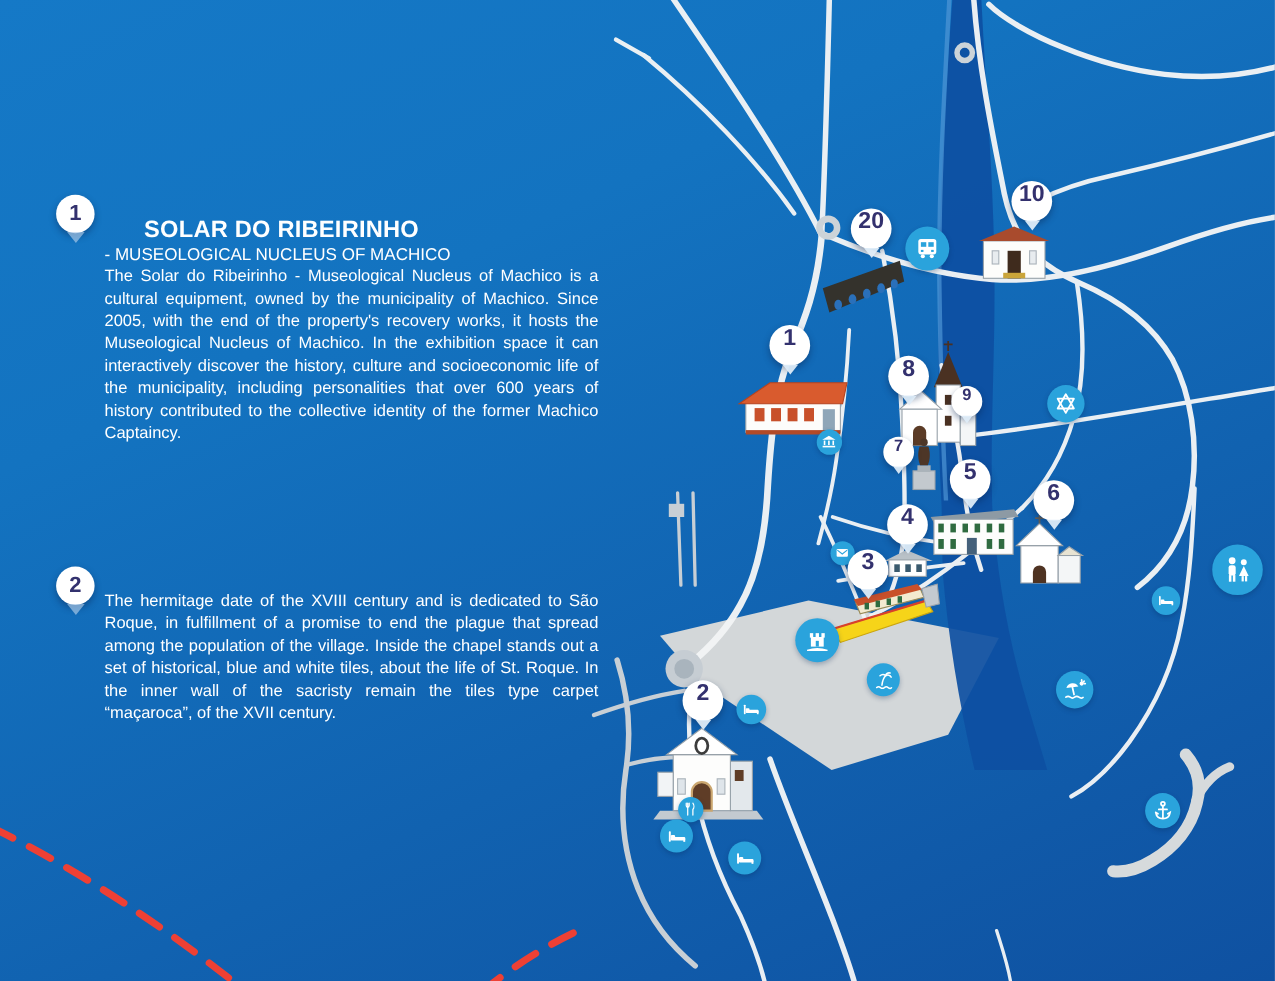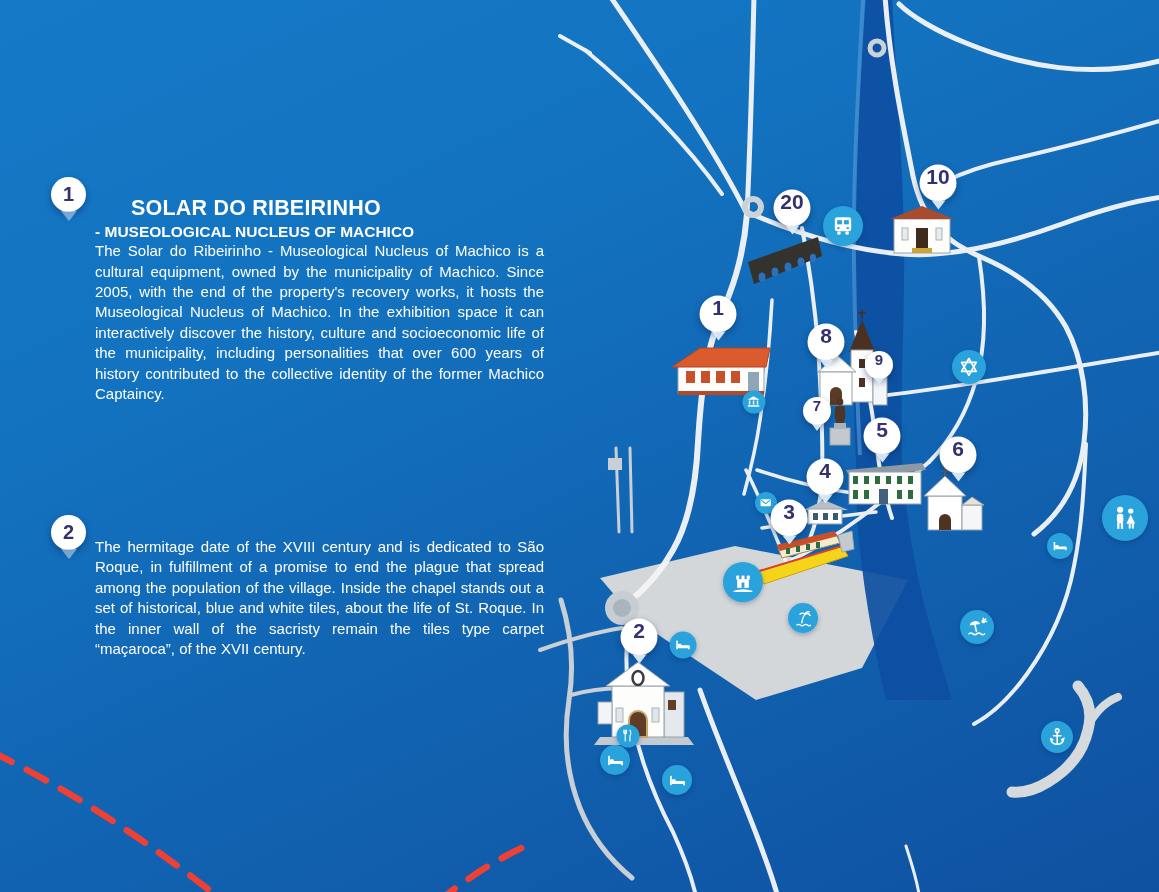--- a/index.html
+++ b/index.html
@@ -2,21 +2,21 @@
 <html><head>
 <meta charset="utf-8">
 <style>
   html,body{margin:0;padding:0;}
   body{font-family:"Liberation Sans","DejaVu Sans",sans-serif;}
   .stage{position:relative;width:1159px;height:892px;overflow:hidden;
          background:linear-gradient(155deg,#1579c7 0%,#1373c0 30%,#1162b0 65%,#0f51a1 100%);}
   
   .legend-item{position:absolute;left:95px;width:449px;color:#fff;}
   .legend-title{font-size:21.5px;font-weight:bold;letter-spacing:.2px;line-height:1.08;margin-left:36px;}
-  .legend-subtitle{font-size:15.5px;font-weight:bold;margin-top:3px;}
+  .legend-subtitle{font-size:15.5px;font-weight:normal;margin-top:3px;}
   .legend-subtitle:empty{display:none;}
   .legend-body{font-size:15px;line-height:1.36;text-align:justify;}
   .lpin{position:absolute;width:35px;height:35px;background:#fff;border-radius:50%;
         display:flex;align-items:center;justify-content:center;
         font-size:20px;font-weight:bold;color:#33316e;
         box-shadow:0 3px 7px rgba(8,35,80,.45);z-index:5;}
   .lpin::after{content:"";position:absolute;left:50%;bottom:-9px;transform:translateX(-50%);
         border:8px solid transparent;border-bottom:0;border-top:10px solid rgba(175,205,233,.65);}
   
   .map-svg{position:absolute;left:0;top:0;}

